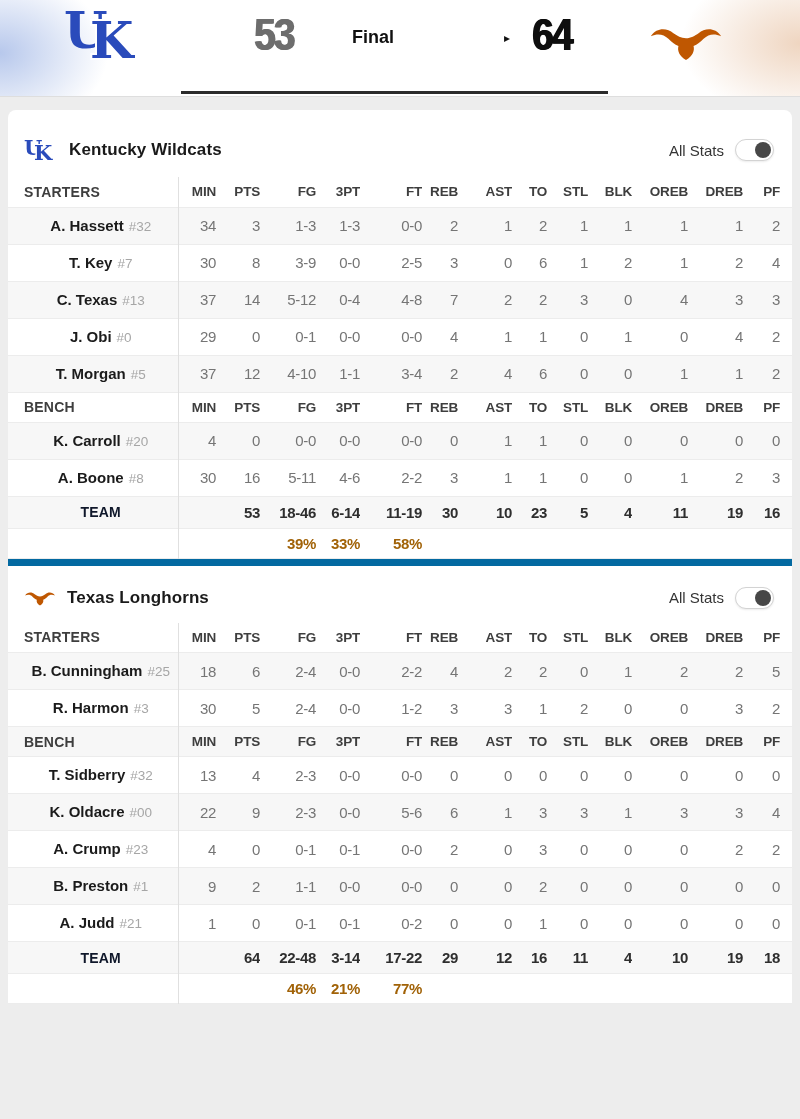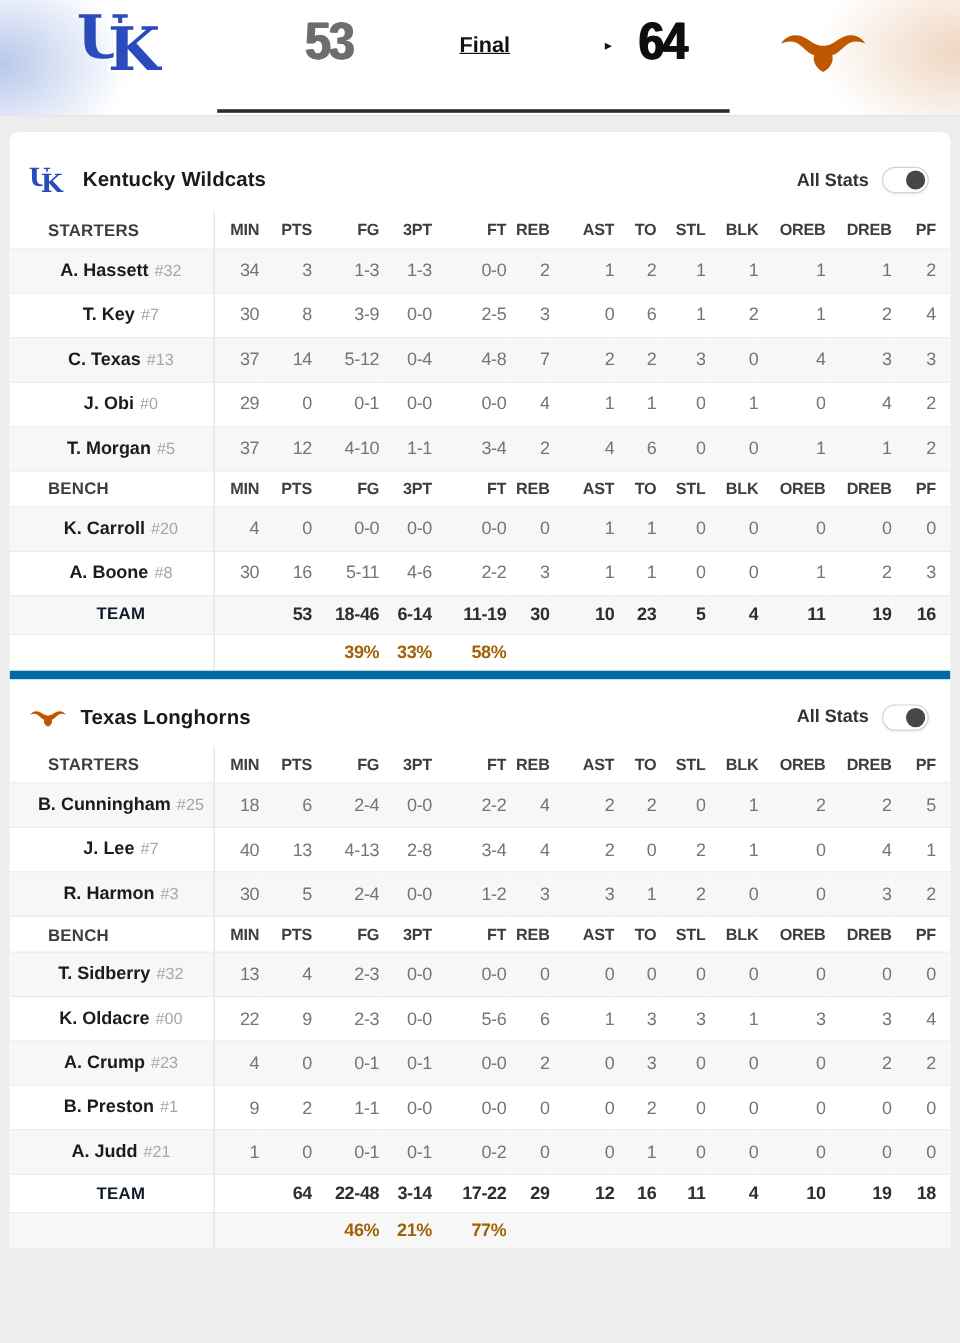--- a/index.html
+++ b/index.html
@@ -21,22 +21,22 @@
   }
   .tab-indicator { position:absolute; left:181px; top:91px; width:427px; height:3px; background:#2b2b2b; }
   .score {
     position:absolute; top:10px; font-size:44px; font-weight:700; letter-spacing:-2px;
     transform:scaleX(0.88);
   }
   .score-away { left:228px; width:92px; text-align:center; color:#6d6d6d;
     text-shadow:0.8px 0 0 #6d6d6d, -0.8px 0 0 #6d6d6d; }
   .score-home { left:510px; width:84px; text-align:center; color:#0e0e0e;
     text-shadow:0.8px 0 0 #0e0e0e, -0.8px 0 0 #0e0e0e; }
-  .game-status { position:absolute; left:352px; top:27px; width:104px; text-align:center;
-    font-size:18px; font-weight:600; color:#111;text-decoration:underline; }
+  .game-status { position:absolute; left:352px; top:27px; width:104px; text-align:left;
+    font-size:18px; font-weight:600; color:#111; }
   .winner-arrow { position:absolute; left:504px; top:31px; font-size:12px; color:#111; }
 
   
   .uk-mark { position:relative; font-family:"DejaVu Serif", serif; font-weight:bold; color:#2a4bbb; }
   .uk-mark .u, .uk-mark .k { position:absolute; line-height:1; }
   .uk-large { left:64px; top:4px; width:86px; height:66px; position:absolute; }
   .uk-large .u { left:0; top:2px; font-size:50px; }
   .uk-large .k { left:26px; top:12px; font-size:50px;
     text-shadow:-2px 0 0 #fff, 2px 0 0 #fff, 0 -2px 0 #fff, 0 2px 0 #fff, -2px -2px 0 #fff, 2px 2px 0 #fff, -2px 2px 0 #fff, 2px -2px 0 #fff; }
   .uk-small { position:relative; width:34px; height:26px; flex:0 0 34px; }
@@ -52,35 +52,35 @@
     margin:13px 8px 0 8px;
     background:#fff;
     border-radius:8px 8px 0 0;
     overflow:hidden;
   }
   .team-section + .team-section { border-top:7px solid #0369a1; }
 
   .team-header { display:flex; align-items:center; gap:11px; padding:27px 18px 14px 16px; }
   .team-header.second { padding-top:21px; }
   .team-name { font-size:17px; font-weight:bold; color:#1a1a1a; letter-spacing:0.1px; }
-  .all-stats { margin-left:auto; display:flex; align-items:center; gap:11px;font-weight:bold; }
+  .all-stats { margin-left:auto; display:flex; align-items:center; gap:11px; }
   .all-stats-label { font-size:15px; color:#343434; }
   .toggle { position:relative; width:39px; height:22px; background:#fff; border:1px solid #d3d3d3;
     border-radius:11px; box-shadow:0 1px 2px rgba(0,0,0,0.08); cursor:pointer; }
   .toggle .knob { position:absolute; right:2px; top:2px; width:16px; height:16px; border-radius:50%; background:#474747; }
 
   
   table { width:100%; border-collapse:collapse; table-layout:fixed; }
   th, td { padding:0; white-space:nowrap; overflow:hidden; }
   thead tr, tbody tr { border-bottom:1px solid #ececec; }
   tbody tr:nth-child(odd) { background:#f7f7f7; }
   td:first-child, th:first-child { border-right:1px solid #e0e0e0; }
 
   .col-h { font-size:13.5px; font-weight:bold; color:#3e3e3e; text-align:right; height:30px; letter-spacing:-0.2px; }
-  .section-label { font-size:14px; font-weight:bold; color:#3e3e3e; text-align:left; padding-left:32px; height:30px; letter-spacing:0.2px; }
+  .section-label { font-size:14px; font-weight:bold; color:#3e3e3e; text-align:left; padding-left:16px; height:30px; letter-spacing:0.2px; }
 
   td.stat { font-size:15px; color:#757575; text-align:right; height:37px; letter-spacing:-0.3px; }
   td.name-cell { text-align:center; padding-left:16px; height:37px; }
   .p-name { font-size:15px; font-weight:bold; color:#1b1b1b; cursor:pointer; }
   .p-num { font-size:13.5px; color:#a6a6a6; margin-left:5px; }
 
   tr.totals-row td { height:32px; }
   tr.totals-row td.stat { font-weight:bold; color:#2e2e2e; }
   tr.totals-row td.name-cell { height:32px; }
   tr.totals-row .team-label { font-size:14px; font-weight:bold; color:#0f172a; letter-spacing:0.2px; }
@@ -381,36 +381,20 @@
             <td class="stat">4</td>
             <td class="stat">2</td>
             <td class="stat">2</td>
             <td class="stat">0</td>
             <td class="stat">1</td>
             <td class="stat">2</td>
             <td class="stat">2</td>
             <td class="stat">5</td>
           </tr>
           <tr>
-            <td class="name-cell"><span class="p-name">J. Lee</span><span class="p-num">#7</span></td>
-            <td class="stat">40</td>
-            <td class="stat">13</td>
-            <td class="stat">4-13</td>
-            <td class="stat">2-8</td>
-            <td class="stat">3-4</td>
-            <td class="stat">4</td>
-            <td class="stat">2</td>
-            <td class="stat">0</td>
-            <td class="stat">2</td>
-            <td class="stat">1</td>
-            <td class="stat">0</td>
-            <td class="stat">4</td>
-            <td class="stat">1</td>
-          </tr>
-          <tr>
             <td class="name-cell"><span class="p-name">R. Harmon</span><span class="p-num">#3</span></td>
             <td class="stat">30</td>
             <td class="stat">5</td>
             <td class="stat">2-4</td>
             <td class="stat">0-0</td>
             <td class="stat">1-2</td>
             <td class="stat">3</td>
             <td class="stat">3</td>
             <td class="stat">1</td>
             <td class="stat">2</td>

